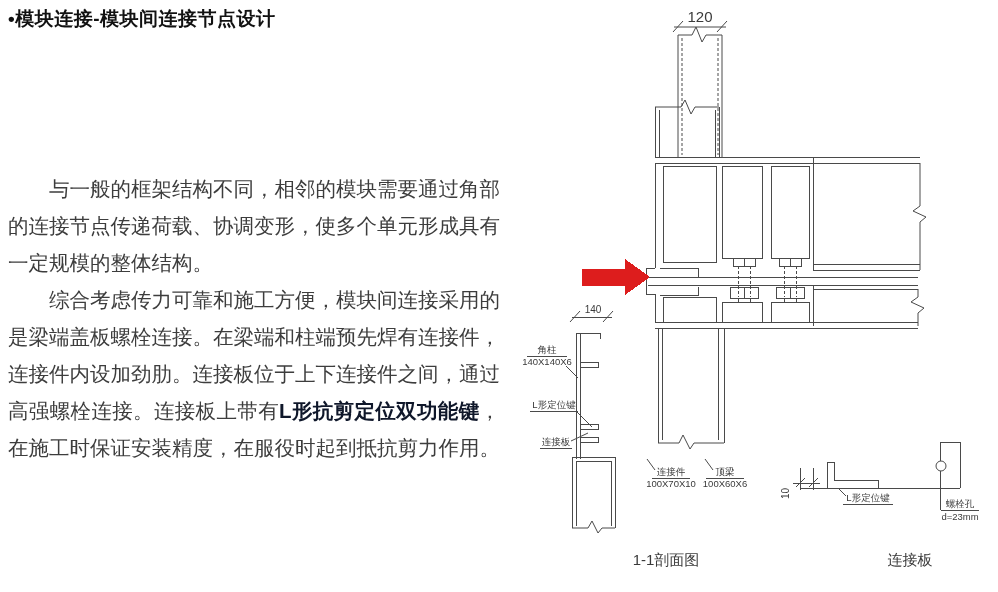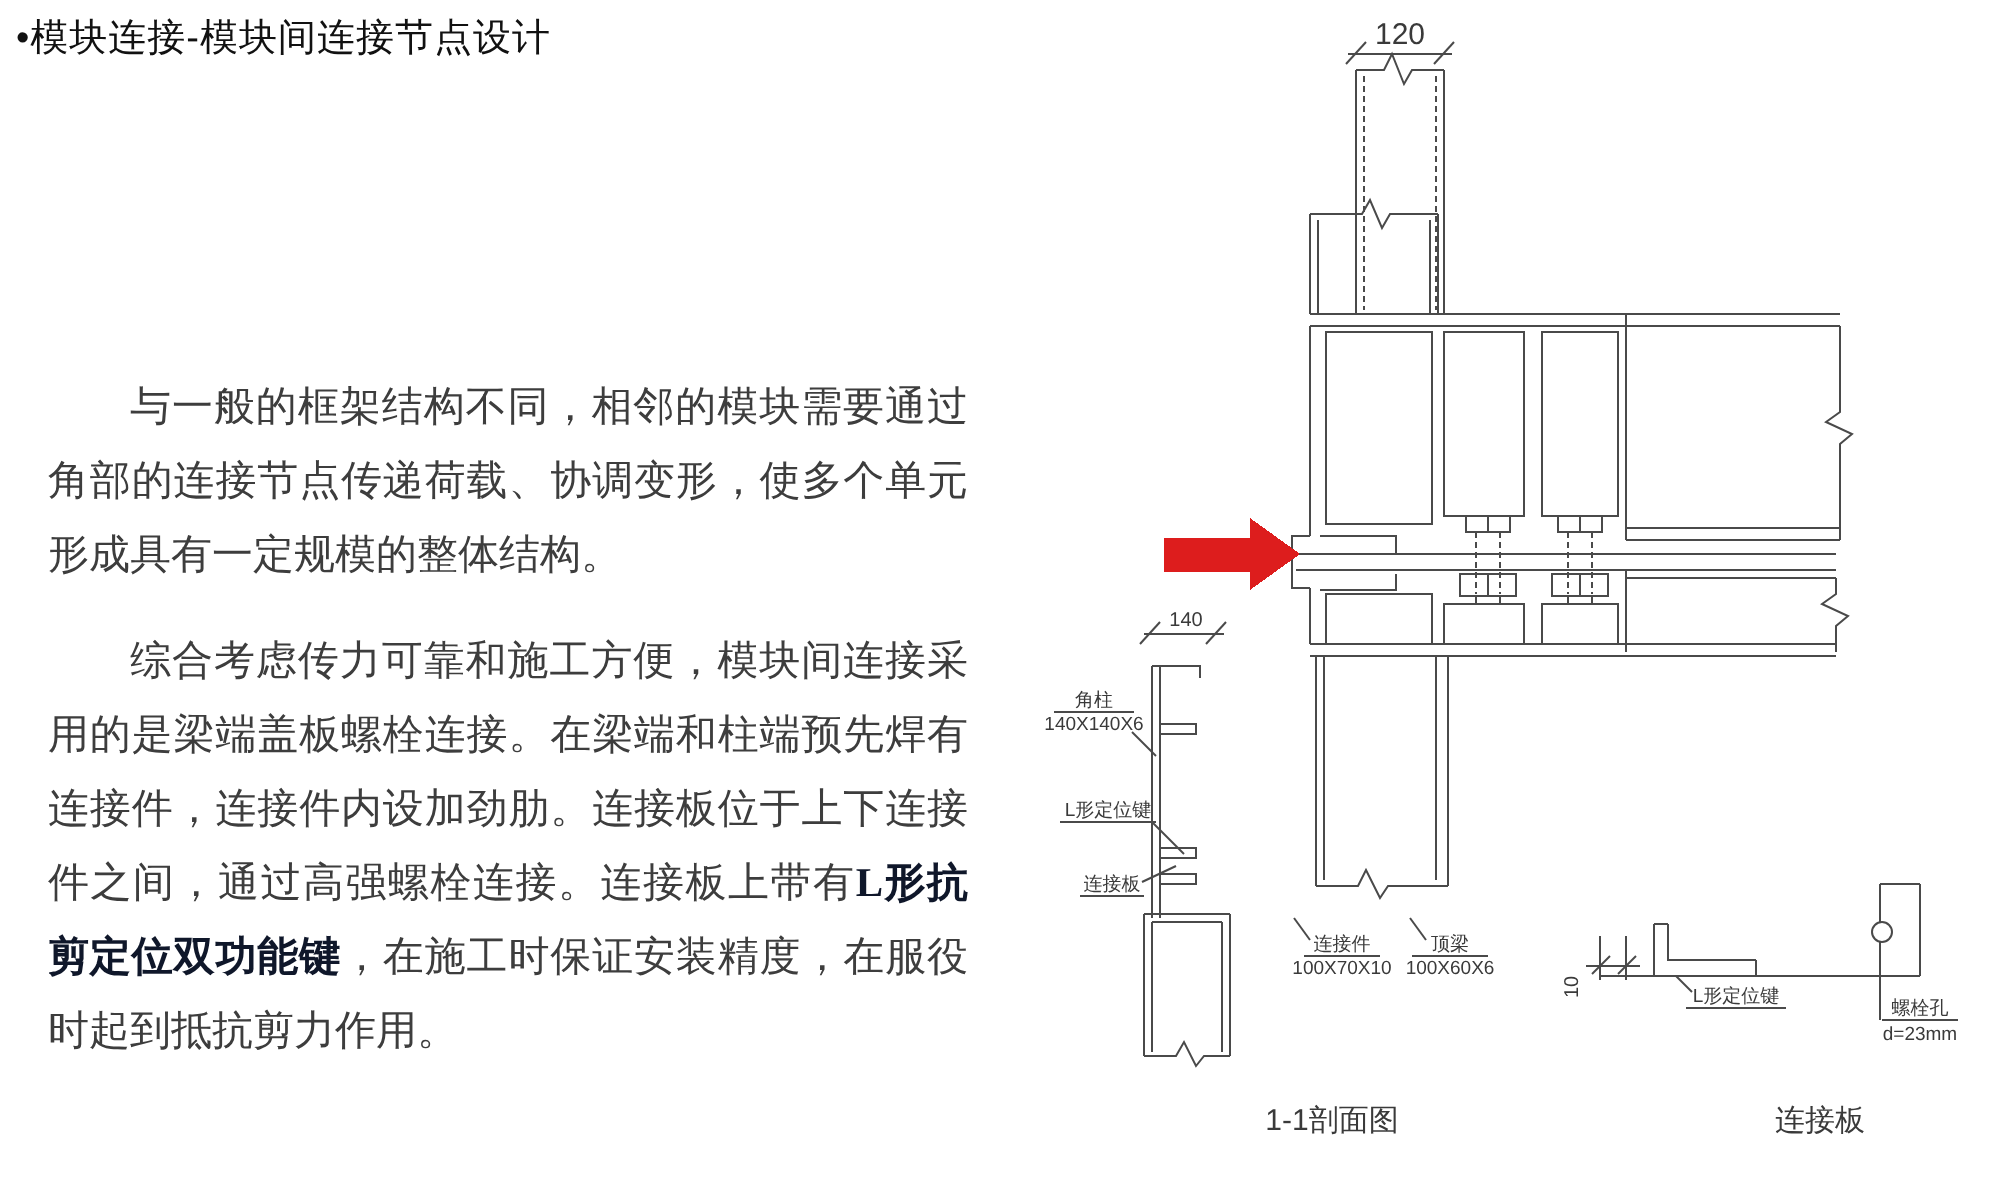--- a/index.html
+++ b/index.html
@@ -3,27 +3,27 @@
 <meta charset="utf-8">
 <style>
   html,body{margin:0;padding:0;background:#888;}
   .page{
     position:relative;width:998px;height:592px;background:#ffffff;
     font-family:"Liberation Sans","DejaVu Sans",sans-serif;overflow:hidden;
     margin:0 auto;
   }
   .page-title{
     position:absolute;left:8px;top:6px;width:560px;
-    font-size:19px;font-weight:normal;color:#111;letter-spacing:0.5px;
+    font-size:19px;font-weight:bold;color:#111;letter-spacing:0.5px;
   }
   .body-text{
     position:absolute;left:8px;top:170px;width:492px;
     font-size:20.5px;color:#3d3d3d;line-height:37px;text-align:justify;
   }
-  .body-text p{margin:16px;text-indent:2em;font-family:Liberation Serif, serif;}
+  .body-text p{margin:0;text-indent:2em;}
   .body-text .hl{color:#0f172a;font-weight:bold;}
   svg.drawing{position:absolute;left:0;top:0;}
   svg.drawing text{font-family:"Liberation Sans","DejaVu Sans",sans-serif;fill:#3a3a3a;}
   .cap{font-size:15px;fill:#333;}
   .dim-big{font-size:15px;}
   .dim-sm{font-size:10px;}
   .lbl{font-size:9.5px;}
 </style>
 </head>
 <body>

